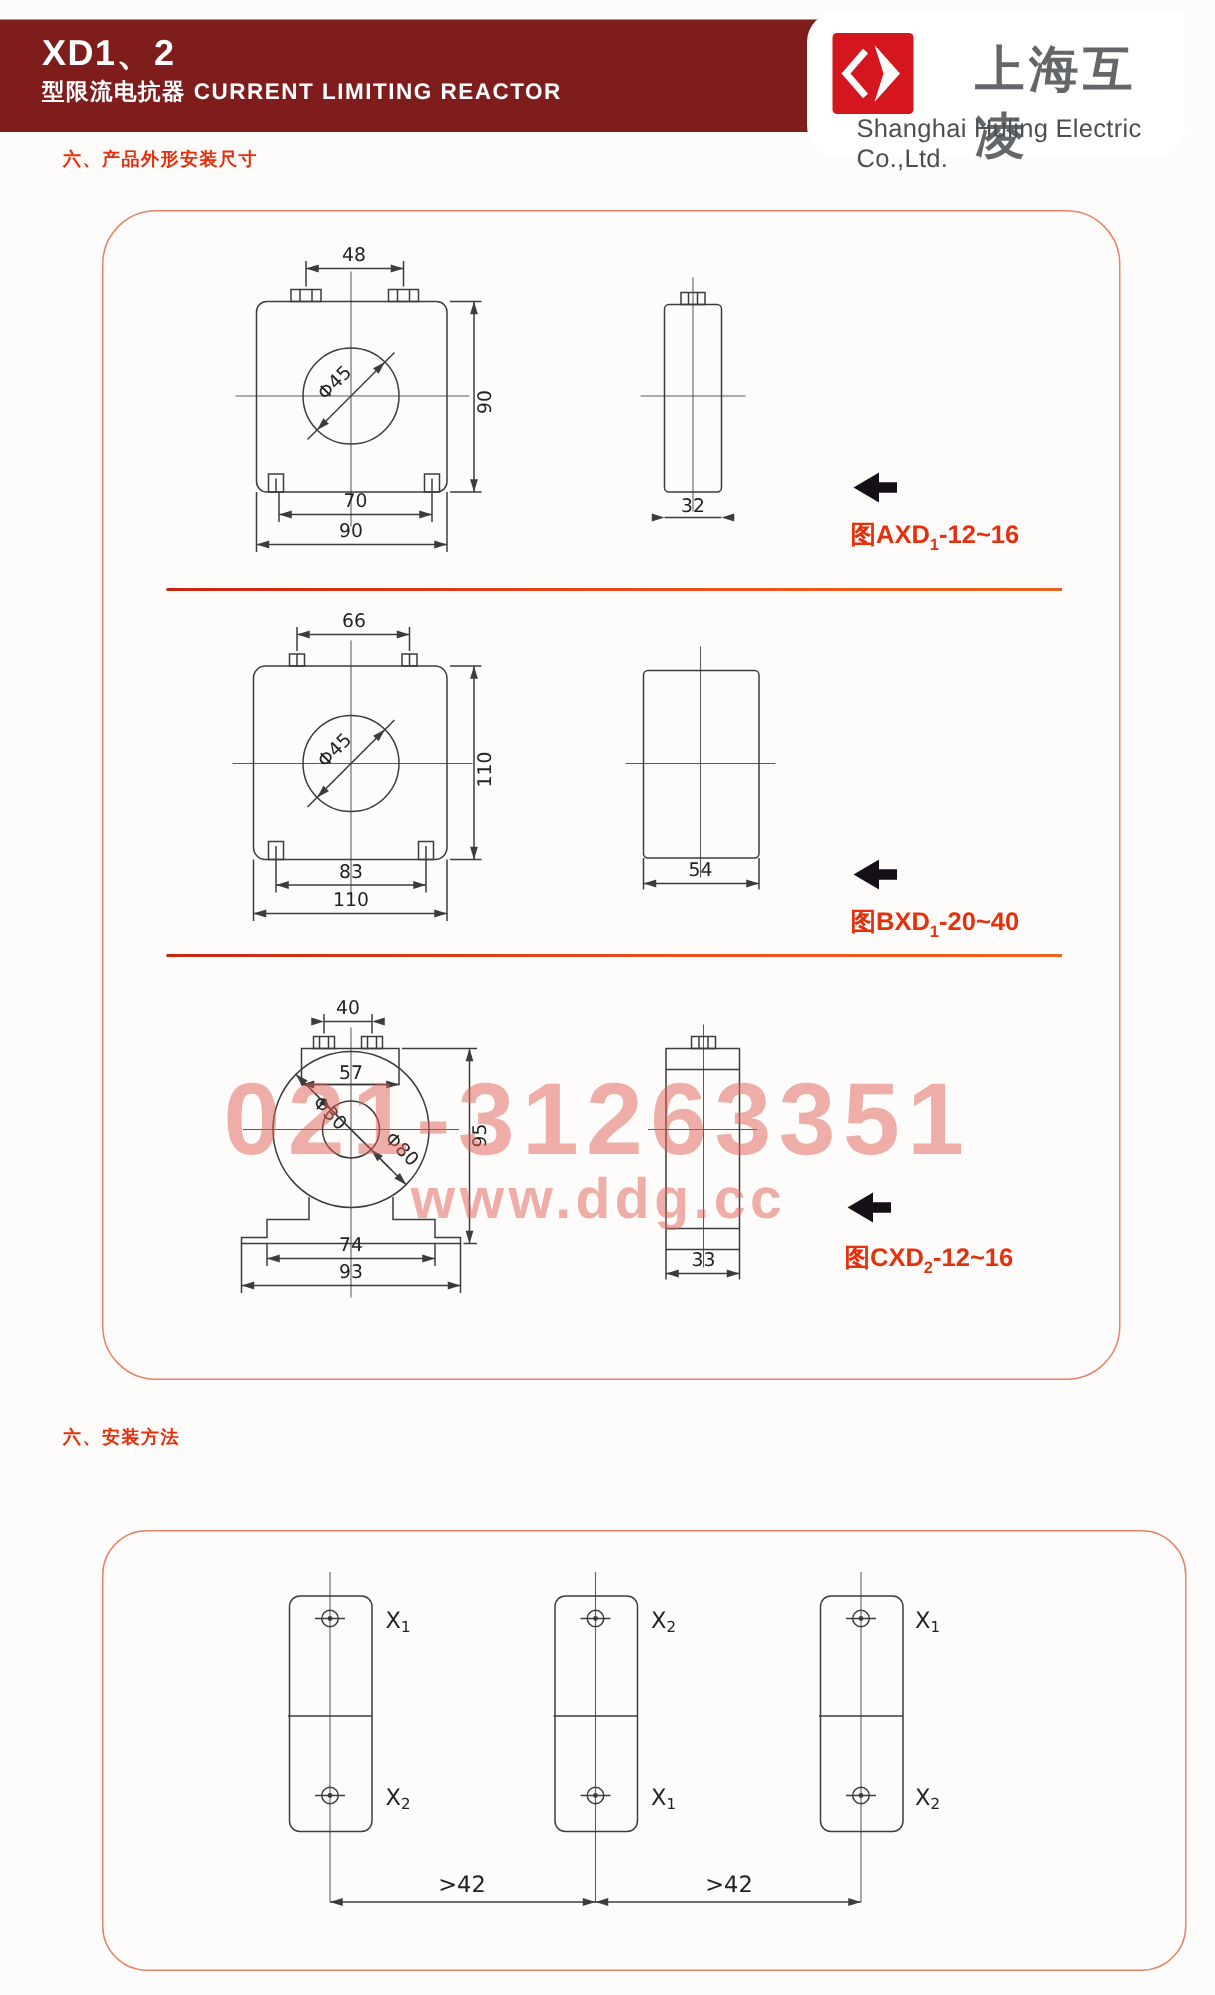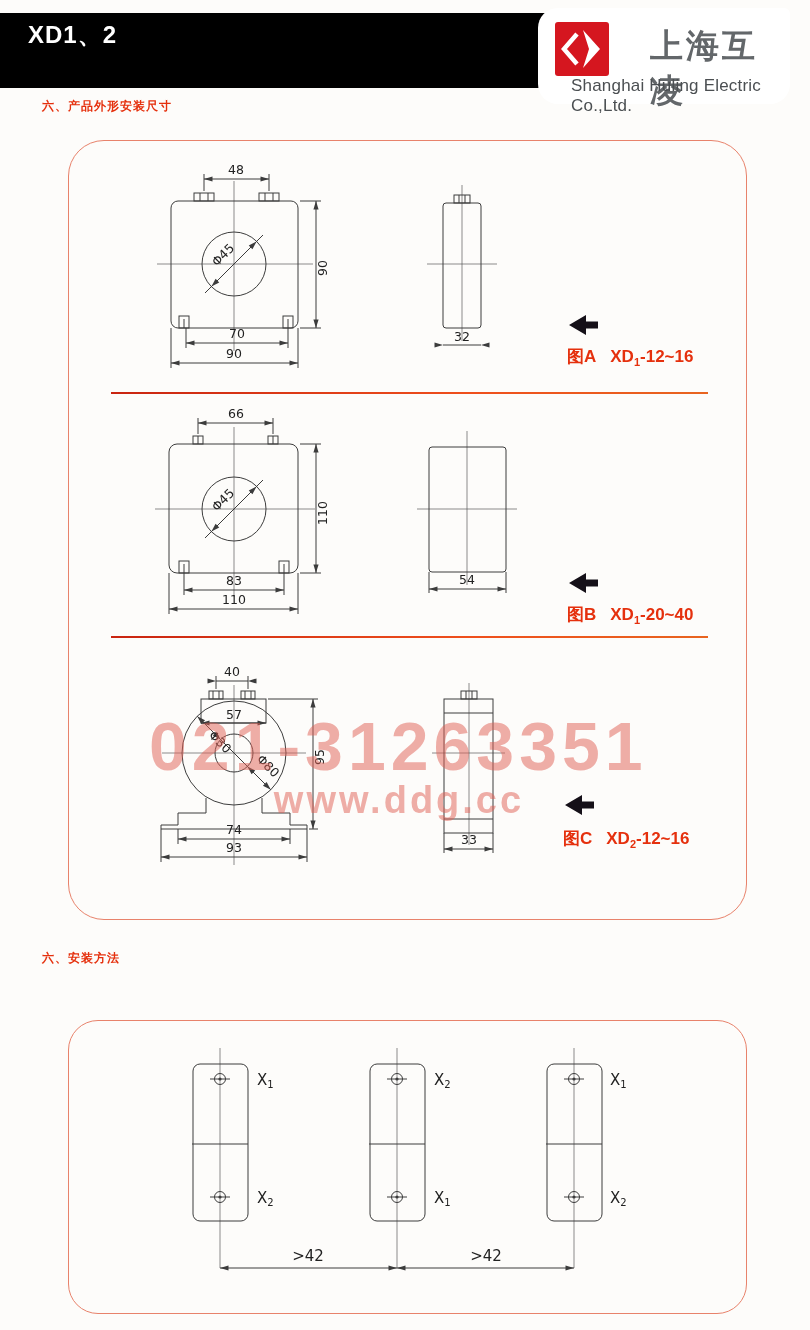--- a/index.html
+++ b/index.html
@@ -1,20 +1,20 @@
 <!DOCTYPE html>
 <html><head>
 <meta charset="utf-8">
 <style>
   html,body{margin:0;padding:0;background:#e9e9e9;}
   #page{position:relative;width:810px;height:1330px;background:#fdfcfa;overflow:hidden;
         font-family:"Liberation Sans",sans-serif;}
 
   
-  .header-bar{position:absolute;left:0;top:13px;width:774px;height:75px;background:#000000;}
+  .header-bar{position:absolute;left:0;top:13px;width:774px;height:75px;background:#7f1d1d;}
   .header-model{position:absolute;left:28px;top:6px;color:#fff;font-size:24px;font-weight:bold;
         letter-spacing:1px;font-family:"Liberation Sans",sans-serif;}
   .header-sub{position:absolute;left:28px;top:39px;color:#fff;font-size:15px;font-weight:bold;letter-spacing:1px;}
   .logo-panel{position:absolute;left:538px;top:-5px;width:252px;height:96px;background:#ffffff;
         border-radius:20px 6px 20px 20px;}
   .logo-sq{position:absolute;left:17px;top:14px;width:54px;height:54px;background:#d5161f;border-radius:3px;}
   .company-cn{position:absolute;left:80px;top:16px;font-size:33px;font-weight:bold;color:#63676a;letter-spacing:3px;margin-left:32px;}
   .company-en{position:absolute;left:9px;top:68px;font-size:17px;color:#4b4f52;letter-spacing:0.2px;margin-left:24px;}
 
   
@@ -30,21 +30,21 @@
   .cln{stroke:#5a5a5a;stroke-width:0.7;fill:none;}
   .arw{fill:#3c3c3c;}
   .figsvg{position:absolute;z-index:1;}
 
   
   .sep{position:absolute;height:2px;background:linear-gradient(90deg,#c92410,#ef4f1c 60%,#e8641f);z-index:2;}
   .wm{position:absolute;z-index:2;color:#e06055;opacity:0.5;font-weight:bold;text-align:center;white-space:nowrap;}
 
   
   .fig-caption{position:absolute;z-index:3;color:#e5300d;font-size:17px;font-weight:bold;white-space:nowrap;}
-  .fig-caption .cap{margin-right:14px;}
+  .fig-caption .cap{margin-right:0;}
   .fig-caption sub{font-size:11px;}
   .ptr{position:absolute;z-index:3;}
 
   
   .lbl{font-size:15px;fill:#222;}
   .sub{font-size:10px;}
   .sp42{font-size:15px;fill:#222;}
 </style>
 </head>
 <body>
@@ -52,20 +52,21 @@
 <div id="page">
 
   <svg width="0" height="0" style="position:absolute" aria-hidden="true">
     <defs>
         <path id="arw" class="arw" d="M0,0 L8.5,-2.6 L8.5,2.6 Z"></path>
       </defs>
   </svg>
 
   <div class="header-bar">
     <div class="header-model">XD1、2</div>
+    <div class="header-sub">型限流电抗器 CURRENT LIMITING REACTOR</div>
     <div class="logo-panel">
       <div class="logo-sq">
         <svg width="54" height="54" viewBox="0 0 54 54">
           <polyline points="22,12 9,27 22,42" fill="none" stroke="#ffffff" stroke-width="4.5"></polyline>
           <polygon points="28,8 45,27 28,46 34,27" fill="#ffffff"></polygon>
         </svg>
       </div>
       <div class="company-cn">上海互凌</div>
       <div class="company-en">Shanghai Huling Electric Co.,Ltd.</div>
     </div>
@@ -299,21 +300,21 @@
     <svg class="ptr" style="left:494px;top:652px;" width="34" height="24" viewBox="0 0 34 24">
       <polygon points="2,12 19,2 19,8.5 31,8.5 31,15.5 19,15.5 19,22" fill="#151018"></polygon>
     </svg>
     <div class="fig-caption" style="left:494px;top:686px;">
       <span class="cap">图C</span><span>XD</span><sub>2</sub><span>-12~16</span>
     </div>
   </div>
 
   <div class="sec-title" style="top:950px;font-family:Liberation Serif, serif;">六、安装方法</div>
 
-  <div class="panel" style="left:68px;top:1020px;width:677px;height:292px;border-radius:30px;">
+  <div class="panel" style="left:68px;top:1020px;width:677px;height:292px;border-radius:30px;padding-left:44px;">
     <svg style="position:absolute;left:0;top:0;" width="677" height="292" viewBox="0 0 677 292">
 
       <g>
         <line class="cln" x1="151" y1="27" x2="151" y2="247"></line>
         <rect class="dln" x="124" y="43" width="55" height="157" rx="7"></rect>
         <line class="dln" x1="123" y1="123" x2="179" y2="123"></line>
         <circle class="dln" cx="151" cy="58" r="5.5"></circle>
           <line class="dln" x1="141" y1="58" x2="161" y2="58"></line>
           <circle class="arw" cx="151" cy="58" r="1.6"></circle>
         <circle class="dln" cx="151" cy="176" r="5.5"></circle>

